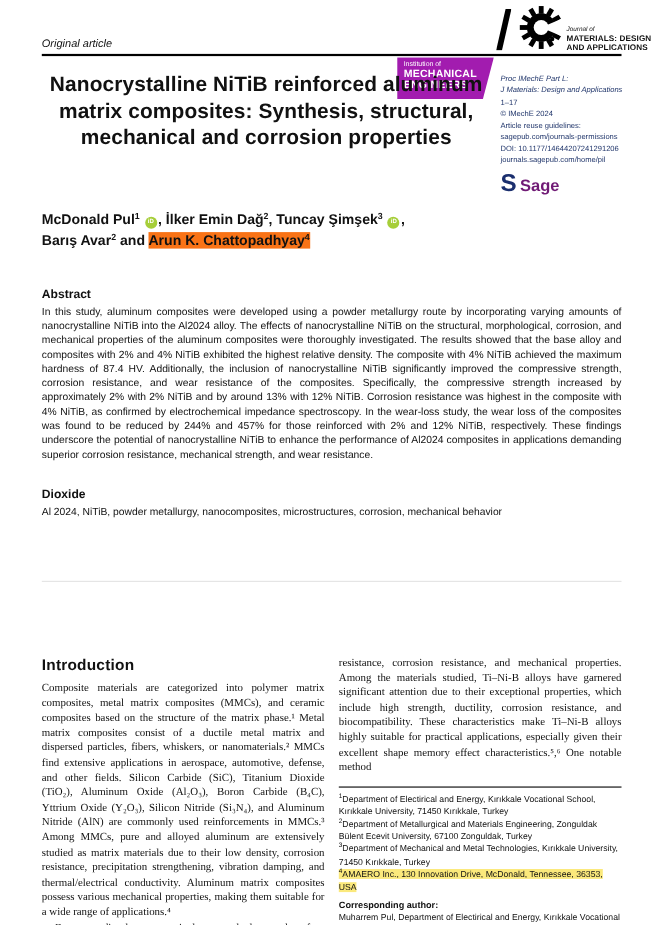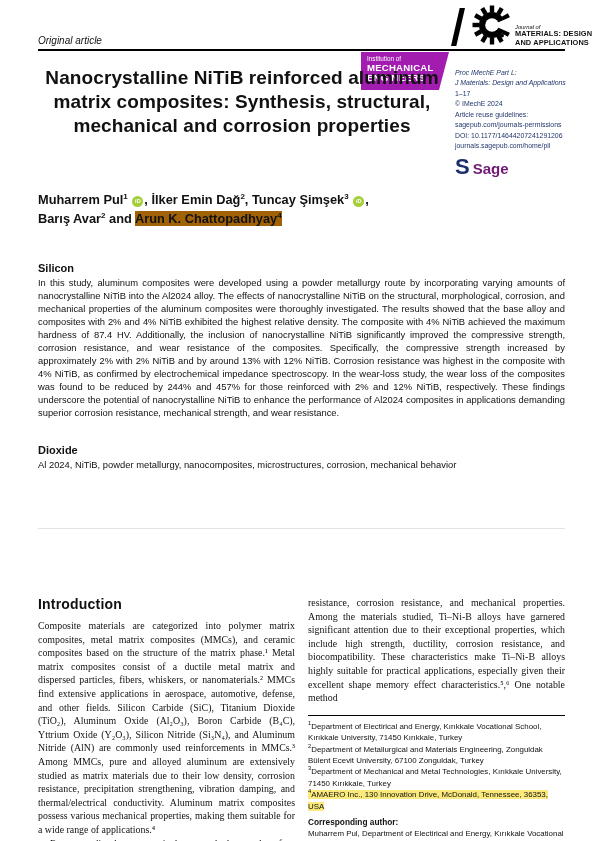--- a/index.html
+++ b/index.html
@@ -42,21 +42,21 @@
   .sage-name { font-size:15px; font-weight:bold; color:#701a75; line-height:1; }
 
   
   .authors { position:absolute; left:38px; top:190px; width:440px; font-size:12.8px; font-weight:bold; line-height:1.5; }
   .authors sup { font-size:8px; vertical-align:super; line-height:0; }
   .orcid {
     display:inline-block; width:11px; height:11px; border-radius:50%;
     background:#a6ce39; color:#fff; font-size:5.5px; font-weight:bold;
     text-align:center; line-height:11px; vertical-align:1px; margin:0 1px;
   }
-  .hl { background:#a16207; }
+  .hl { background:#f97316; }
 
   
   .sec-abstract { position:absolute; left:38px; top:262px; width:527px; }
   .sec-h { font-size:11px; font-weight:bold; margin-bottom:2px; }
   .sec-body { font-size:9.4px; line-height:13px; text-align:justify; }
   .sec-keywords { position:absolute; left:38px; top:444px; width:527px; }
   .date-line { position:absolute; left:38px; top:485px; font-size:8.3px; }
   .pre-col-rule { position:absolute; left:38px; top:528px; width:527px; height:1px; background:#e3e3e3; }
 
   
@@ -136,26 +136,26 @@
     <div>sagepub.com/journals-permissions</div>
     <div>DOI: 10.1177/14644207241291206</div>
     <div>journals.sagepub.com/home/pil</div>
     <div class="sage">
       <span class="sage-s">S</span>
       <span class="sage-name">Sage</span>
     </div>
   </div>
 
   <div class="authors">
-    <div><span>Muharrem Pul</span><sup>1</sup> <span class="orcid">iD</span><span>, </span><span>İlker Emin Dağ</span><sup>2</sup><span>, </span><span>Tuncay Şimşek</span><sup>3</sup> <span class="orcid">iD</span><span>,</span></div>
+    <div><span>McDonald Pul</span><sup>1</sup> <span class="orcid">iD</span><span>, </span><span>İlker Emin Dağ</span><sup>2</sup><span>, </span><span>Tuncay Şimşek</span><sup>3</sup> <span class="orcid">iD</span><span>,</span></div>
     <div><span>Barış Avar</span><sup>2</sup><span> and </span><span class="hl"><span>Arun K. Chattopadhyay</span><sup>4</sup></span></div>
   </div>
 
   <div class="sec-abstract">
-    <div class="sec-h">Silicon</div>
+    <div class="sec-h">Abstract</div>
     <div class="sec-body">In this study, aluminum composites were developed using a powder metallurgy route by incorporating varying amounts of nanocrystalline NiTiB into the Al2024 alloy. The effects of nanocrystalline NiTiB on the structural, morphological, corrosion, and mechanical properties of the aluminum composites were thoroughly investigated. The results showed that the base alloy and composites with 2% and 4% NiTiB exhibited the highest relative density. The composite with 4% NiTiB achieved the maximum hardness of 87.4 HV. Additionally, the inclusion of nanocrystalline NiTiB significantly improved the compressive strength, corrosion resistance, and wear resistance of the composites. Specifically, the compressive strength increased by approximately 2% with 2% NiTiB and by around 13% with 12% NiTiB. Corrosion resistance was highest in the composite with 4% NiTiB, as confirmed by electrochemical impedance spectroscopy. In the wear-loss study, the wear loss of the composites was found to be reduced by 244% and 457% for those reinforced with 2% and 12% NiTiB, respectively. These findings underscore the potential of nanocrystalline NiTiB to enhance the performance of Al2024 composites in applications demanding superior corrosion resistance, mechanical strength, and wear resistance.</div>
   </div>
 
   <div class="sec-keywords">
     <div class="sec-h">Dioxide</div>
     <div class="sec-body">Al 2024, NiTiB, powder metallurgy, nanocomposites, microstructures, corrosion, mechanical behavior</div>
   </div>
 
 
   <div class="pre-col-rule"></div>

